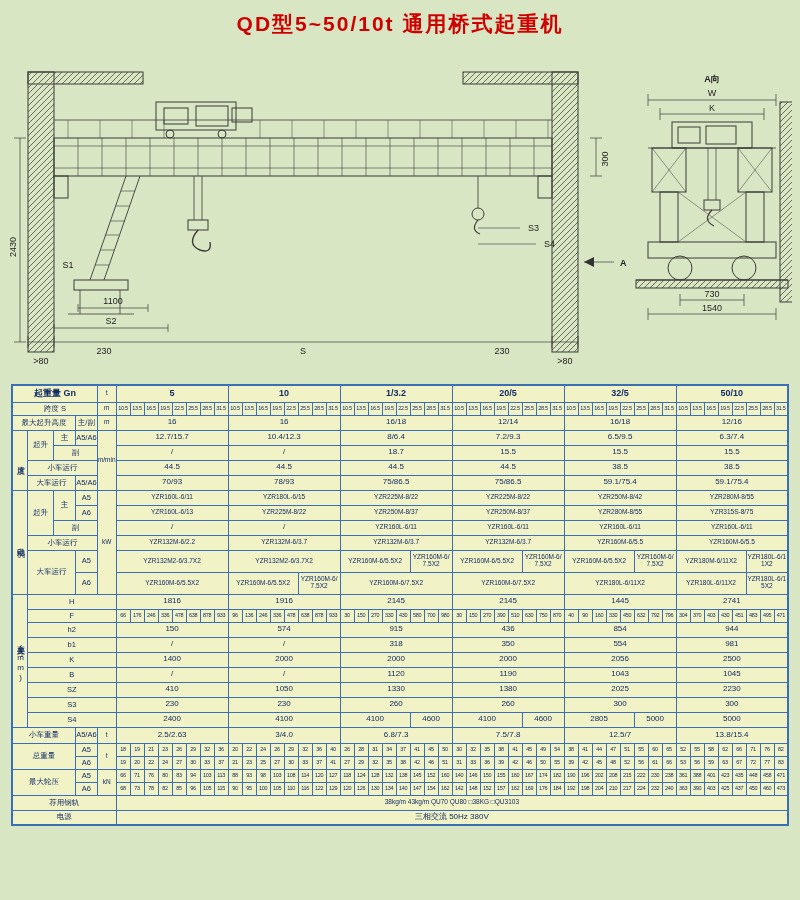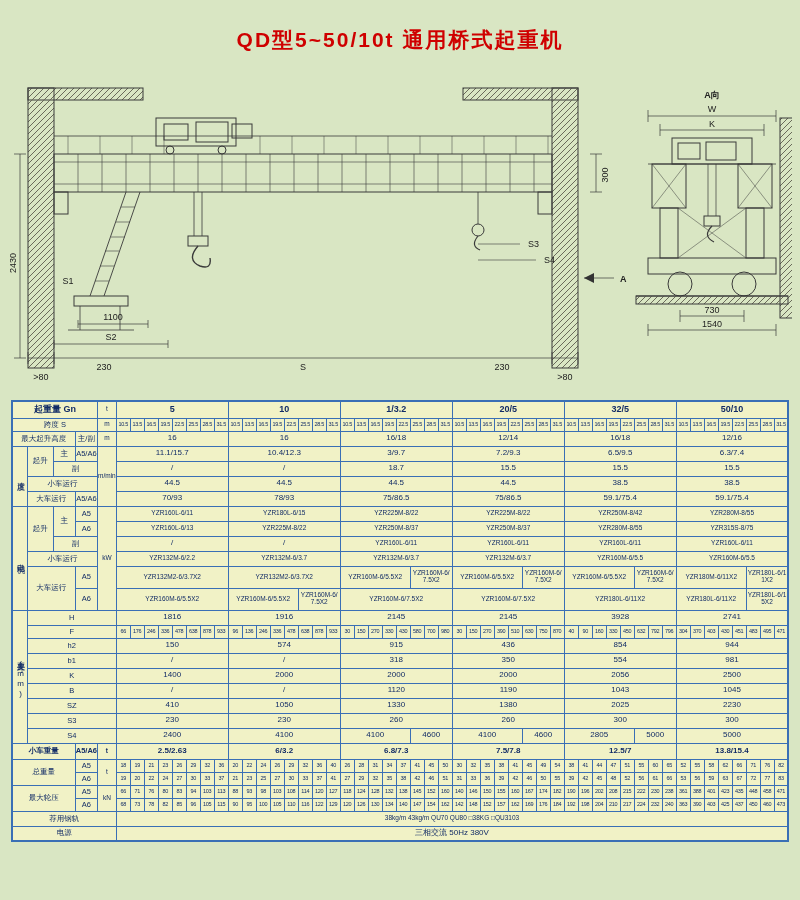--- a/index.html
+++ b/index.html
@@ -4,21 +4,21 @@
 <style>
   html,body{margin:0;padding:0;}
   body{
     width:800px;height:900px;overflow:hidden;
     background:#d9e6c3;
     font-family:"Liberation Sans","DejaVu Sans",sans-serif;
     color:#122c66;
   }
   .page{width:800px;height:900px;position:relative;}
   .title{
-    text-align:center;padding-top:26px;
+    text-align:center;padding-top:10px;
     font-size:21px;font-weight:bold;color:#cf0000;letter-spacing:2px;
   }
   .drawing{width:784px;height:336px;margin:4px auto 0 auto;}
   .drawing svg{display:block;}
   .drawing text{fill:#222;stroke:none;font-size:9px;font-family:"Liberation Sans","DejaVu Sans",sans-serif;}
   table.spec{
     border-collapse:collapse;table-layout:fixed;
     margin:6px auto 0 auto;
     border:2px solid #3a6fb5;
     font-size:8px;color:#122c66;
@@ -278,23 +278,23 @@
           <td colspan="8">12/14</td>
           <td colspan="8">16/18</td>
           <td colspan="8">12/16</td>
         </tr>
         <tr>
           <td rowspan="4" class="grp">速度</td>
           <td rowspan="2" class="lab">起升</td>
           <td class="lab">主</td>
           <td class="lab">A5/A6</td>
           <td rowspan="4" class="u">m/min</td>
-          <td colspan="8">11.1/15.7</td>
+          <td colspan="8">12.7/15.7</td>
           <td colspan="8">10.4/12.3</td>
-          <td colspan="8">3/9.7</td>
+          <td colspan="8">8/6.4</td>
           <td colspan="8">7.2/9.3</td>
           <td colspan="8">6.5/9.5</td>
           <td colspan="8">6.3/7.4</td>
         </tr>
         <tr>
           <td colspan="2" class="lab">副</td>
           <td colspan="8">/</td>
           <td colspan="8">/</td>
           <td colspan="8">18.7</td>
           <td colspan="8">15.5</td>
@@ -385,21 +385,21 @@
           <td colspan="5" class="sm">YZR180L-6/11X2</td>
           <td colspan="3" class="sm blue">YZR180L-6/15X2</td>
         </tr>
         <tr>
           <td rowspan="9" class="grp">主要尺寸(mm)</td>
           <td colspan="4" class="lab">H</td>
           <td colspan="8">1816</td>
           <td colspan="8">1916</td>
           <td colspan="8">2145</td>
           <td colspan="8">2145</td>
-          <td colspan="8">3928</td>
+          <td colspan="8">1445</td>
           <td colspan="8">2741</td>
         </tr>
         <tr style="height: 13px;">
           <td colspan="4" class="lab">F</td>
           <td class="tiny">66</td>
           <td class="tiny">176</td>
           <td class="tiny">246</td>
           <td class="tiny">336</td>
           <td class="tiny">478</td>
           <td class="tiny">638</td>
@@ -505,26 +505,26 @@
           <td colspan="8">2400</td>
           <td colspan="8">4100</td>
           <td colspan="5">4100</td>
           <td colspan="3" class="blue">4600</td>
           <td colspan="5">4100</td>
           <td colspan="3" class="blue">4600</td>
           <td colspan="5">2805</td>
           <td colspan="3" class="blue">5000</td>
           <td colspan="8">5000</td>
         </tr>
-        <tr style="height: 16px; font-weight: bold;">
+        <tr style="height: 16px;">
           <td colspan="3" class="lab">小车重量</td>
           <td class="lab">A5/A6</td>
           <td class="u">t</td>
           <td colspan="8">2.5/2.63</td>
-          <td colspan="8">6/3.2</td>
+          <td colspan="8">3/4.0</td>
           <td colspan="8">6.8/7.3</td>
           <td colspan="8">7.5/7.8</td>
           <td colspan="8">12.5/7</td>
           <td colspan="8">13.8/15.4</td>
         </tr>
         <tr style="height: 13px;">
           <td colspan="3" rowspan="2" class="lab">总重量</td>
           <td class="lab">A5</td>
           <td rowspan="2" class="u">t</td>
           <td class="tiny">18</td>

